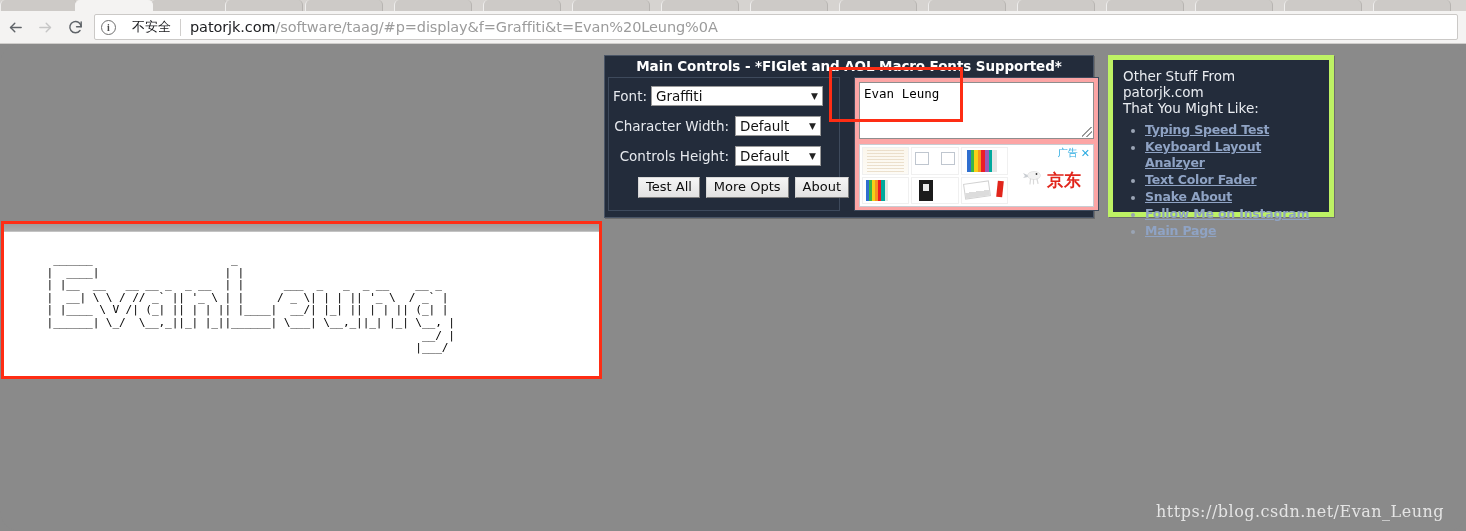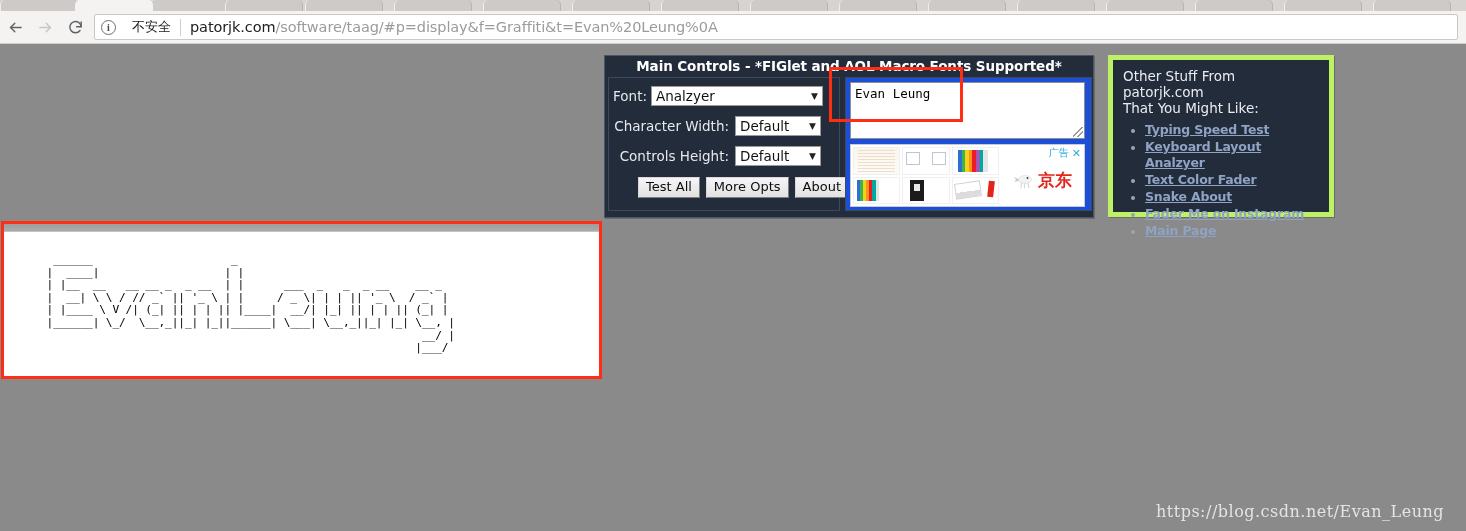--- a/index.html
+++ b/index.html
@@ -117,24 +117,24 @@
     width: 484px; height: 137px;
     display: flex;
   }
   .mc-left {
     width: 232px; height: 134px;
     border: 1px solid #3e4a5c;
     background: #232c3b;
     position: relative;
   }
   .mc-right {
-    margin-left: 5px;
+    margin-left: 14px;
     width: 288px; height: 134px;
     border: 1px solid #3e4a5c;
-    background: #1d4ed8;
+    background: #fca5a5;
     position: relative;
   }
 
   .row {
     display: flex; align-items: center;
     height: 24px;
     margin-top: 6px;
   }
   .row .lbl {
     color: #e6e9ee;
@@ -236,21 +236,21 @@
   }
   .ad-flag {
     position: absolute; top: 1px; right: 3px;
     font-size: 10px; color: #29aae1;
     font-family: "DejaVu Sans", sans-serif;
     display: flex; align-items: center; gap: 3px;
     cursor: pointer;
   }
   .ad-close { color: #29aae1; font-size: 11px; }
   .jd-brand {
-    display: flex; align-items: center; gap: 3px;
+    display: flex; gap: 3px;
     margin-top: 10px;
   }
   .jd-logo-txt {
     color: #e1251b; font-weight: bold; font-size: 17px;
     font-family: "DejaVu Sans", sans-serif;
   }
   .jd-dog { width: 22px; height: 16px; }
 
   
   .t1 { background: linear-gradient(#fbf6ec, #fdfbf6); }
@@ -425,21 +425,21 @@
 
   <div class="main-controls">
     <div class="mc-title">Main Controls - *FIGlet and AOL Macro Fonts Supported*</div>
 
     <div class="mc-body">
 
       <div class="mc-left">
         <div class="row row-font">
           <div class="lbl">Font:</div>
           <div class="sel">
-            <span>Analzyer</span>
+            <span>Graffiti</span>
             <span class="caret">▼</span>
           </div>
         </div>
 
         <div class="row row-cw">
           <div class="lbl">Character Width:</div>
           <div class="sel">
             <span>Default</span>
             <span class="caret">▼</span>
           </div>
@@ -501,21 +501,21 @@
   </div>
 
   <div class="other-stuff">
     <div class="os-title">Other Stuff From patorjk.com
 That You Might Like:</div>
     <ul class="os-list">
       <li><a>Typing Speed Test</a></li>
       <li><a>Keyboard Layout Analzyer</a></li>
       <li><a>Text Color Fader</a></li>
       <li><a>Snake About</a></li>
-      <li><a>Fader Me on Instagram</a></li>
+      <li><a>Follow Me on Instagram</a></li>
       <li><a>Main Page</a></li>
     </ul>
   </div>
 
   <div class="output-wrap">
     <div class="output-scroll-top"></div>
     <pre class="ascii">  ______                     _                            
  |  ____|                   | |                           
  | |__  __   __ __ _  _ __  | |      ___  _   _  _ __    __ _ 
  |  __| \ \ / // _` || '_ \ | |     / _ \| | | || '_ \  / _` |

